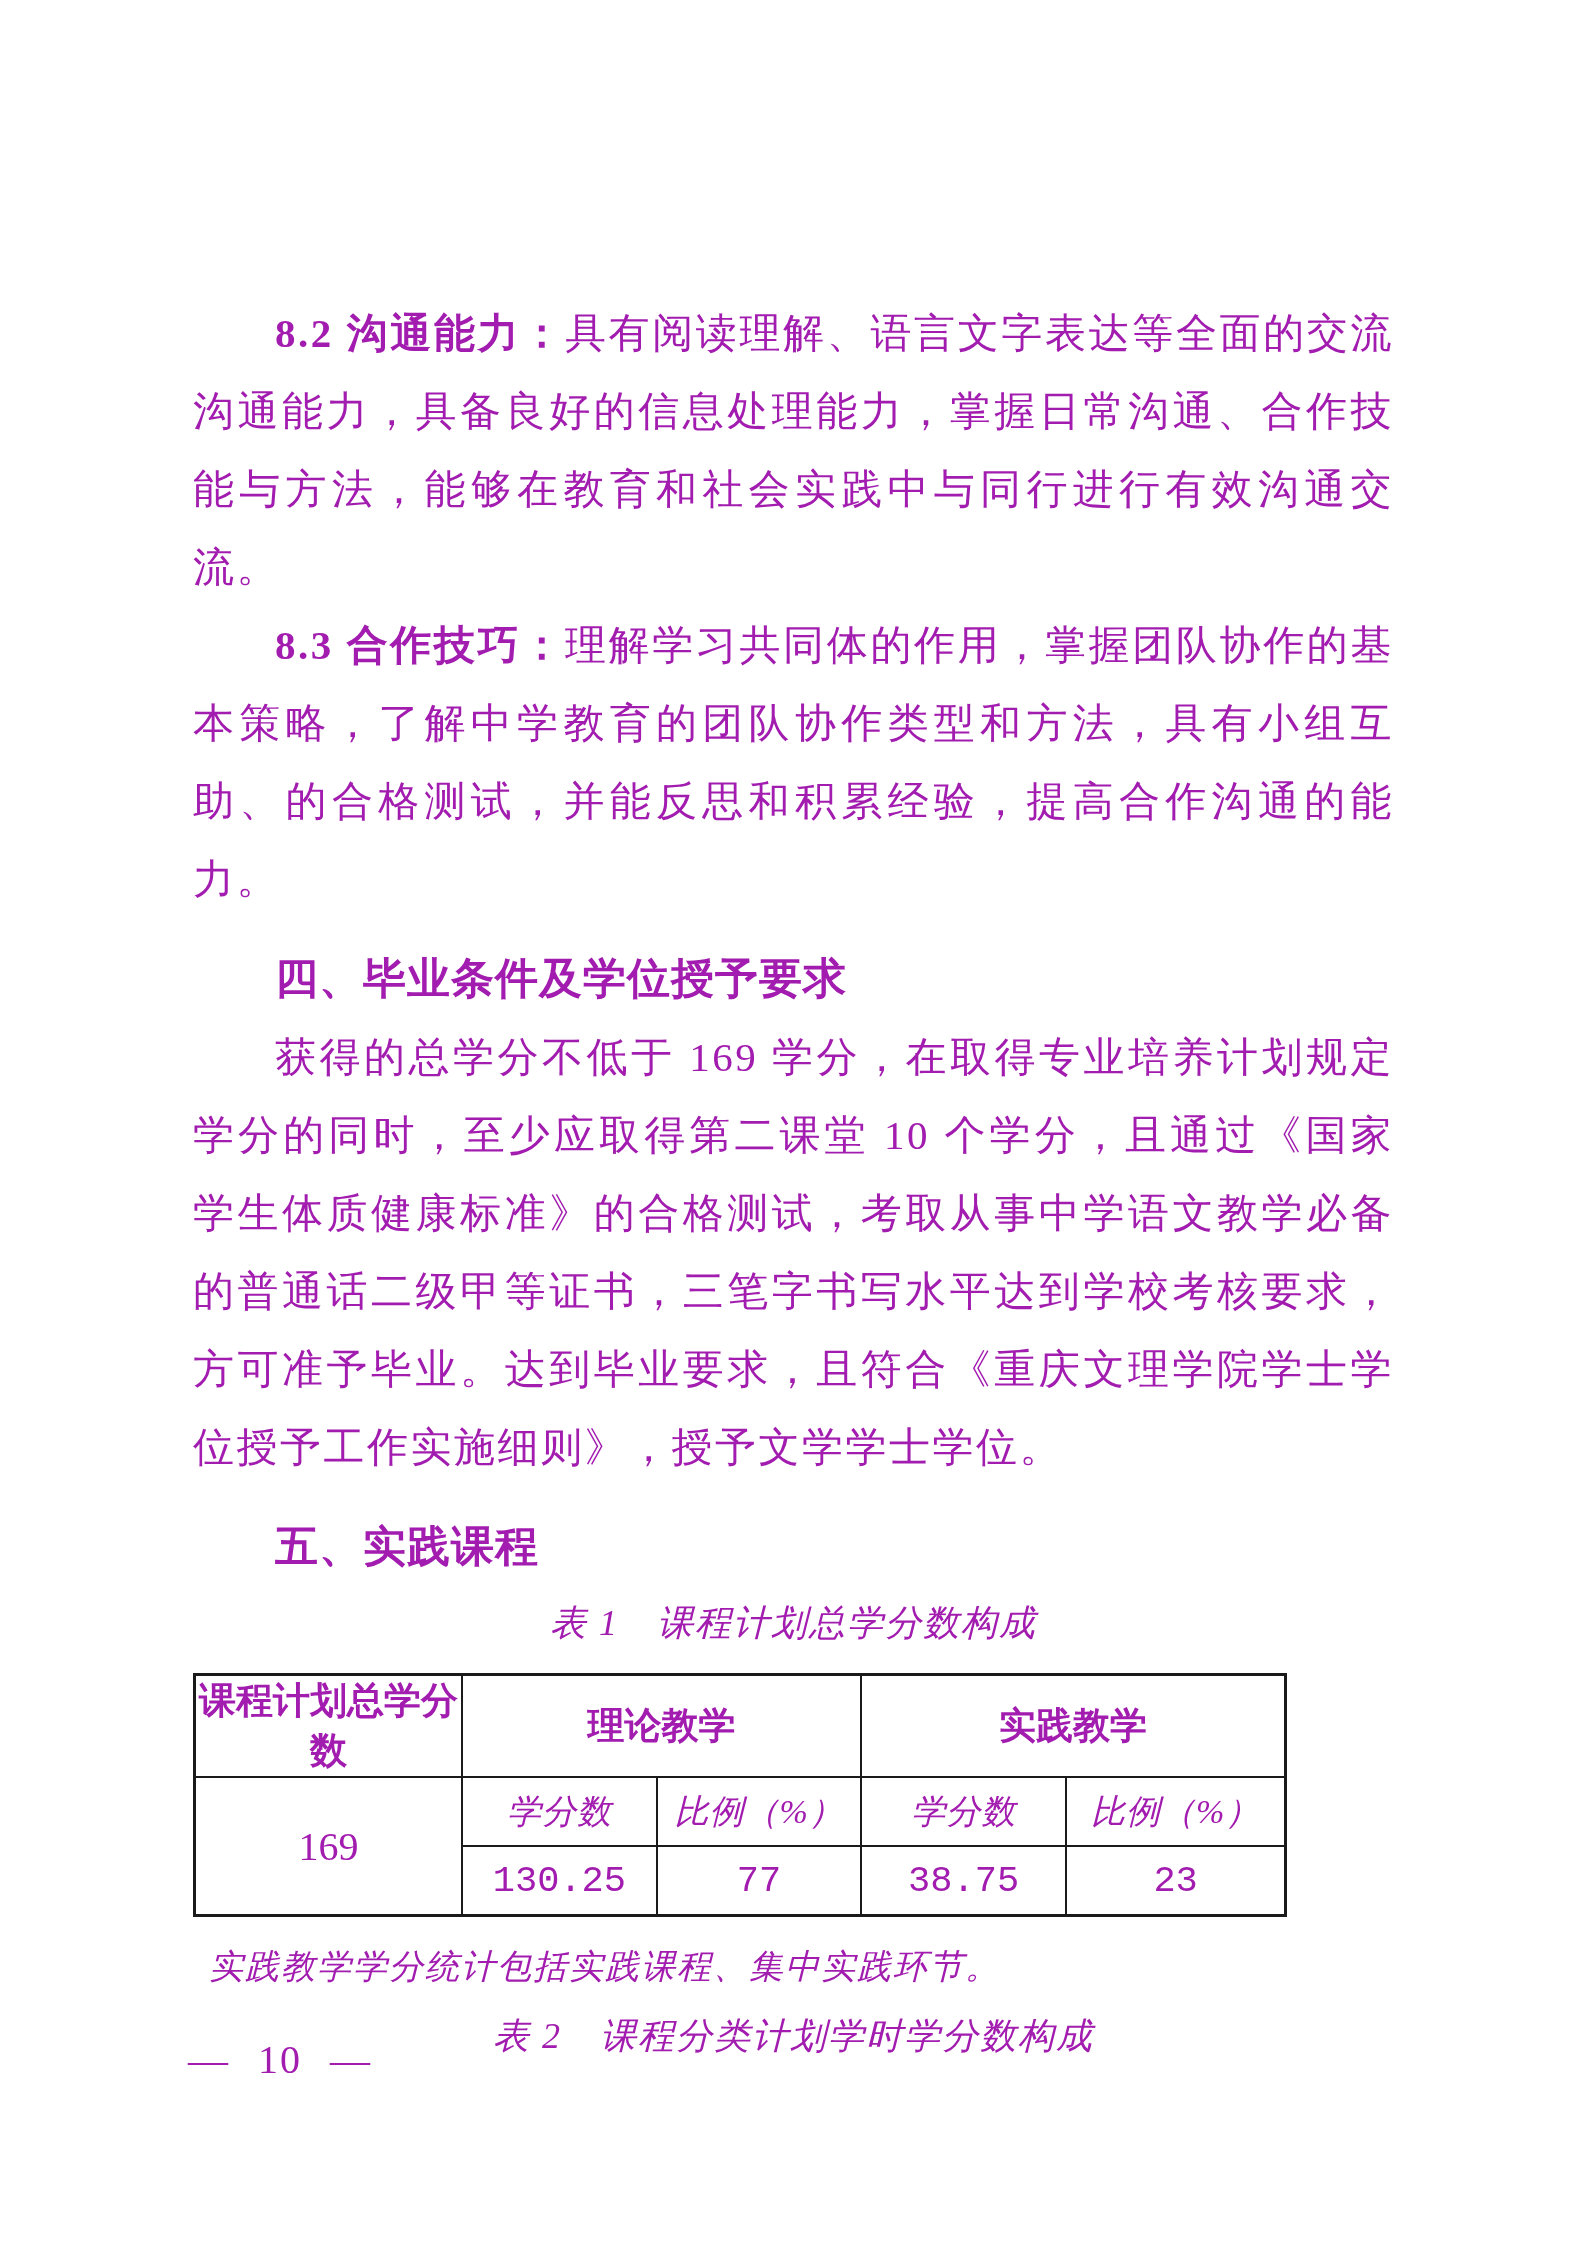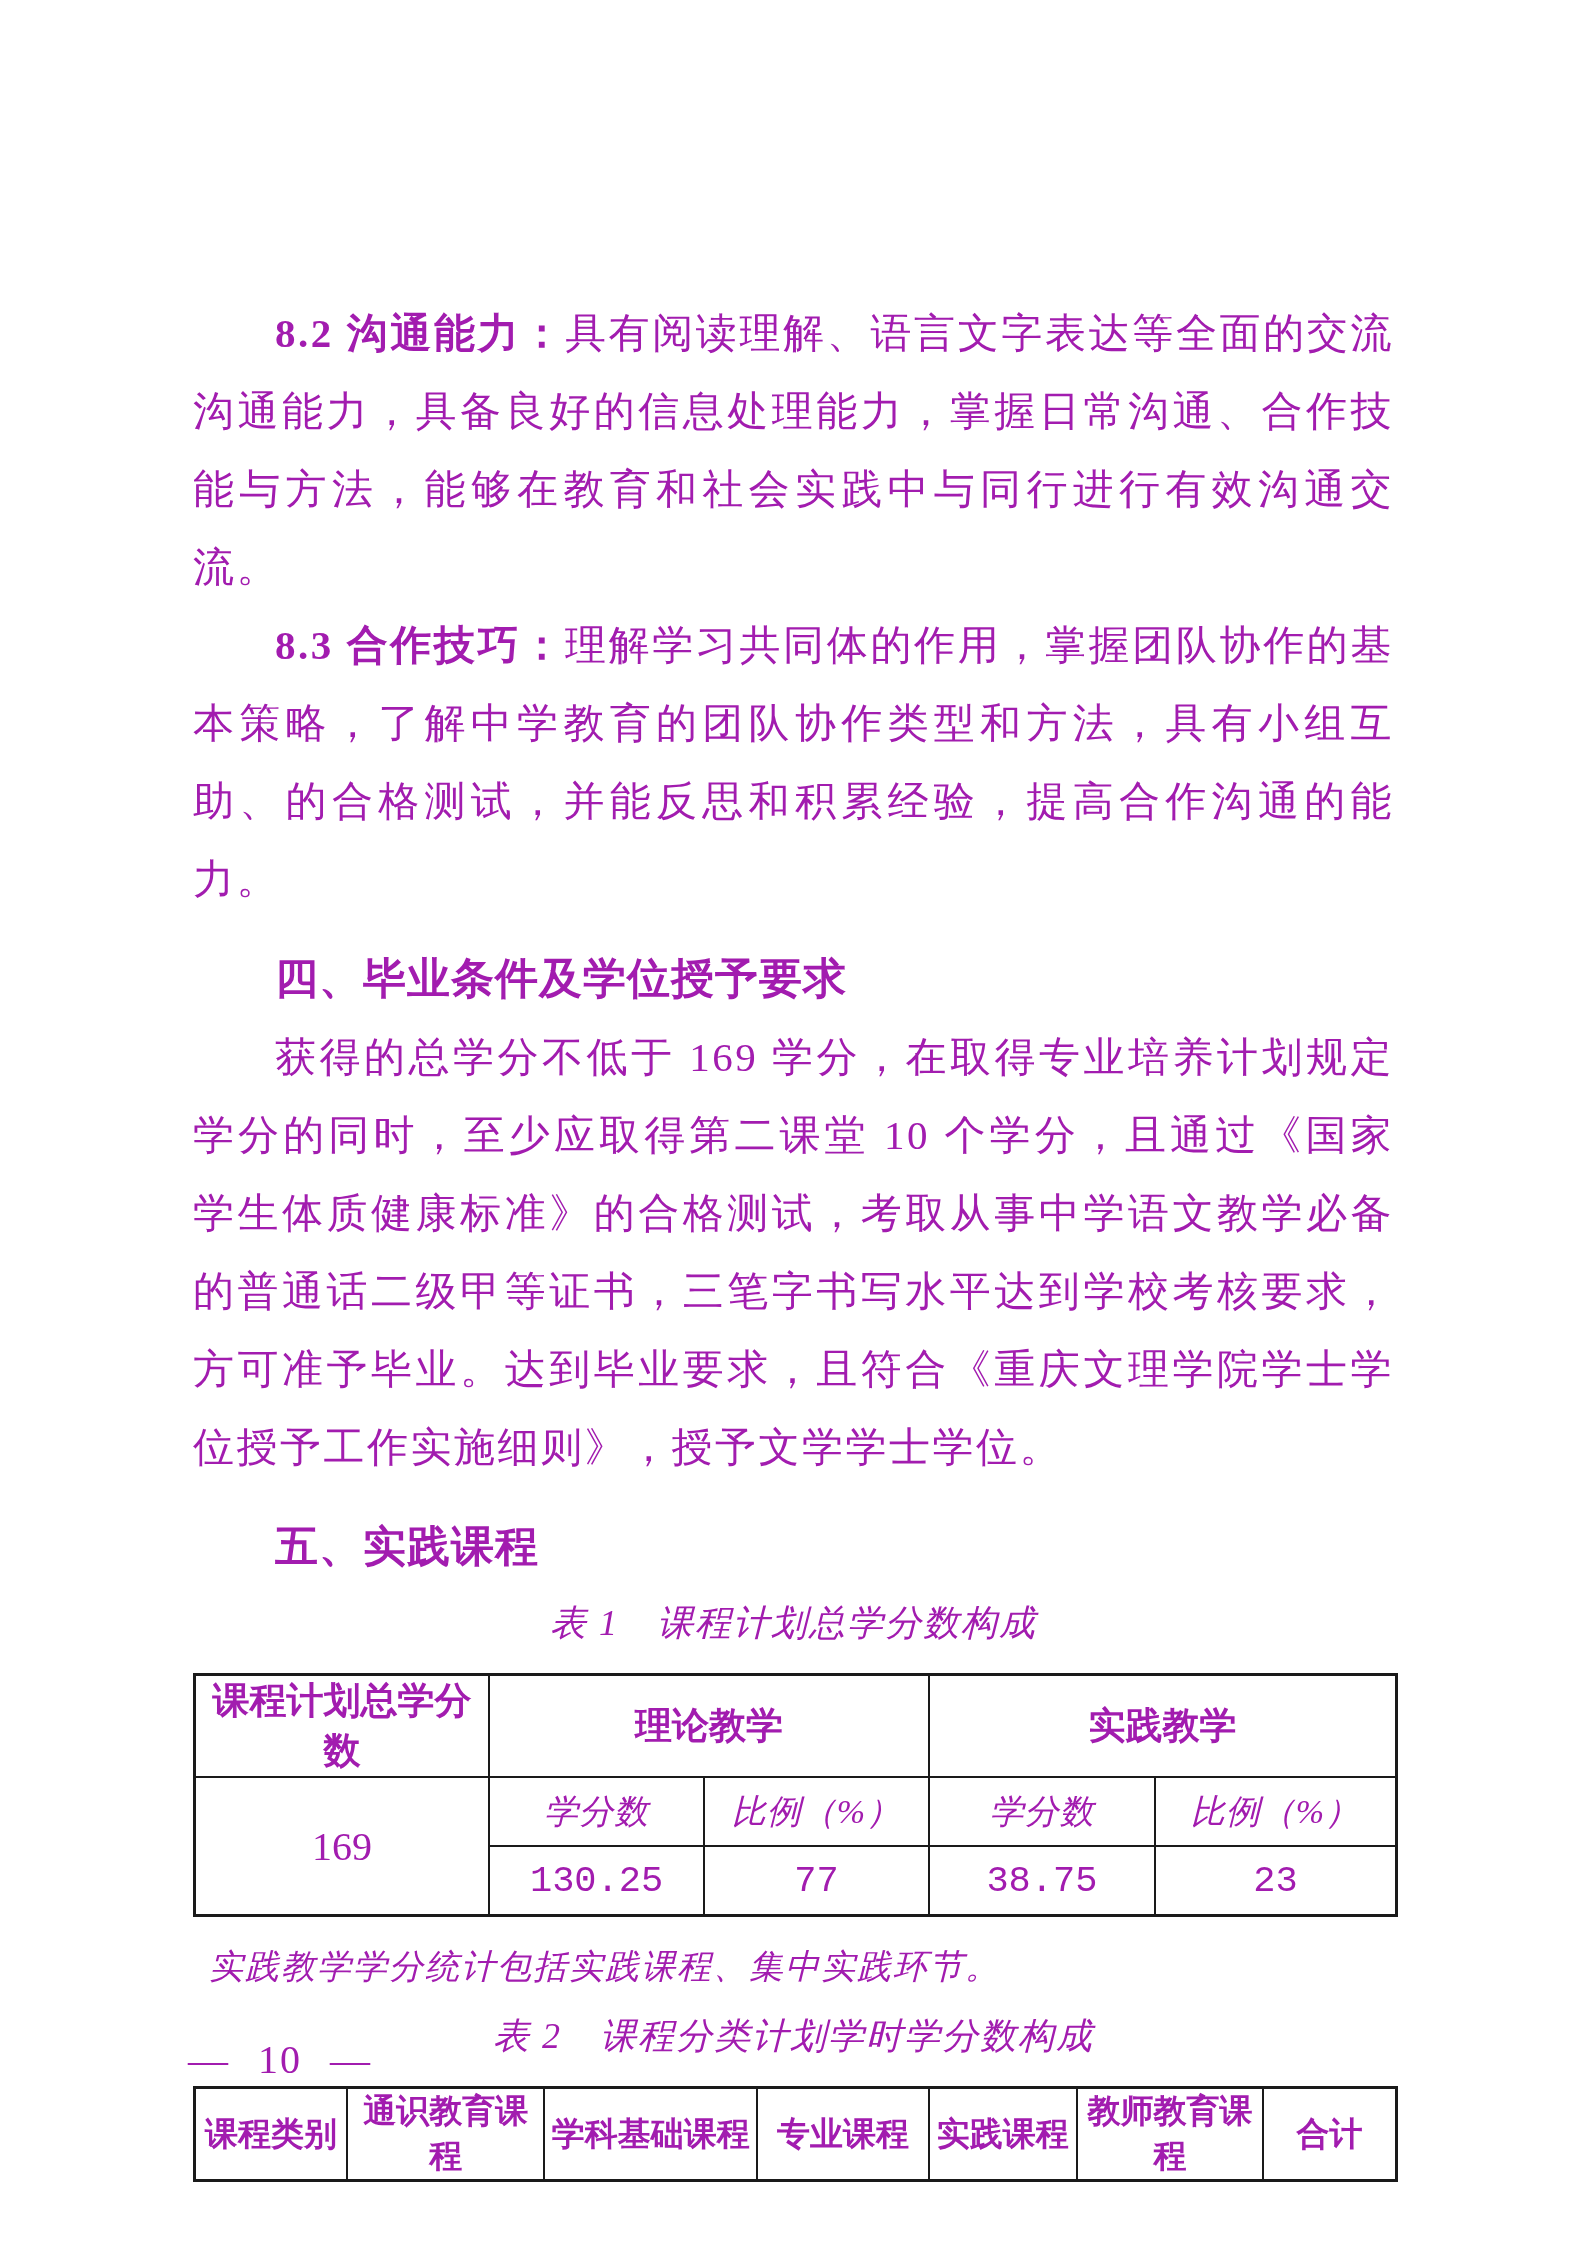--- a/index.html
+++ b/index.html
@@ -34,21 +34,21 @@
   }
   .caption{
     margin-top:12px;
     text-align:center;
     font-size:36px;
     line-height:50px;
     letter-spacing:2px;
   }
   .kai{font-style:italic;}
   table{
-    width:1205px;
+    width:1094px;
     margin-top:25px;
     border-collapse:collapse;
     table-layout:fixed;
   }
   td,th{
     border:2px solid #1a1a1a;
     text-align:center;
     vertical-align:middle;
     padding:0;
     overflow:hidden;
@@ -142,38 +142,16 @@
         <td class="val">38.75</td>
         <td class="val">23</td>
       </tr>
     </tbody>
   </table>
 
   <div class="note kai">实践教学学分统计包括实践课程、集中实践环节。</div>
 
   <div class="caption caption2 kai">表 2　课程分类计划学时学分数构成</div>
 
-  <table class="t2">
-    <colgroup>
-      <col style="width:12.7%">
-      <col style="width:16.4%">
-      <col style="width:17.7%">
-      <col style="width:14.3%">
-      <col style="width:12.3%">
-      <col style="width:15.5%">
-      <col style="width:11.1%">
-    </colgroup>
-    <tbody>
-      <tr>
-        <th>课程类别</th>
-        <th>通识教育课程</th>
-        <th>学科基础课程</th>
-        <th>专业课程</th>
-        <th>实践课程</th>
-        <th>教师教育课程</th>
-        <th>合计</th>
-      </tr>
-    </tbody>
-  </table>
 
   <div class="page-number">— 10 —</div>
 
 </div>
 
 </body></html>

